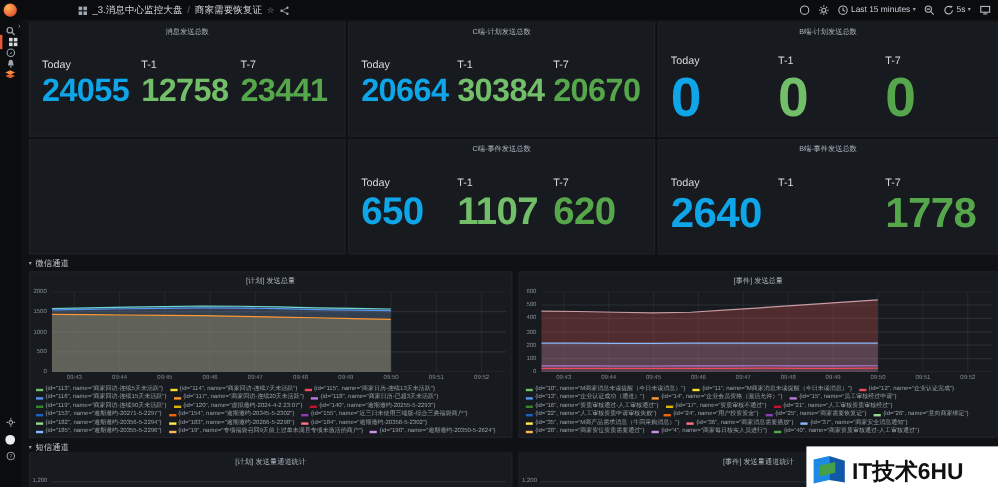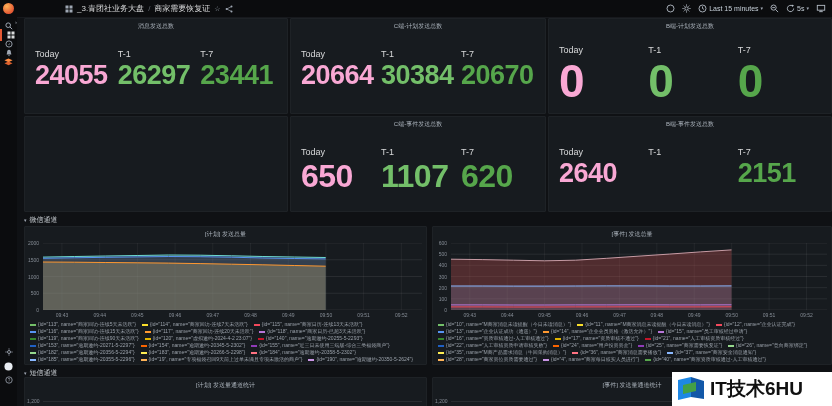--- a/index.html
+++ b/index.html
@@ -26,42 +26,42 @@
   .star{font-size:7px;color:#9fa7b3;cursor:pointer}
   .expand-chip{position:absolute;left:12px;top:17px;width:8px;height:10px;color:#9fa7b3;font-size:6px;
                display:flex;align-items:center;justify-content:center;cursor:pointer;z-index:6}
   
   .panel{position:absolute;background:#171b1f;border:1px solid #1e2226;box-sizing:border-box;border-radius:1px}
   .ptitle{font-size:6px;color:#aeb6bf;text-align:center;padding-top:3px;cursor:pointer;white-space:nowrap;overflow:hidden}
   .stat .cols{position:absolute;left:10px;right:4px;top:30px;display:flex}
   .stat .col{flex:1;min-width:0}
   .lbl{font-size:9px;color:#d8d9da;margin-bottom:3px}
   .val{font-weight:700;line-height:1;letter-spacing:-0.5px;white-space:nowrap}
-  .v-today{color:#f9a8d4}.v-t1{color:#73bf69}.v-t7{color:#56a64b}
-  .fs27{font-size:27px}.fs46{font-size:46px}.fs32{font-size:32px}.fs31{font-size:27px}
+  .v-today{color:#0ea5e9}.v-t1{color:#73bf69}.v-t7{color:#56a64b}
+  .fs27{font-size:27px}.fs46{font-size:46px}.fs32{font-size:32px}.fs31{font-size:35px}
   .rowheader{position:absolute;left:24px;height:9px;display:flex;align-items:center;gap:3px;
              font-size:7px;color:#c7ccd1;cursor:pointer;z-index:2}
   .rowheader .chev{font-size:5px;color:#9fa7b3}
   
   .chart .plot{position:absolute;left:18px;top:16px;right:4px;height:67px;overflow:hidden}
   .chart .yaxis{position:absolute;left:0;top:16px;width:16px;height:67px}
   .chart .yaxis span{position:absolute;right:2px;font-size:5px;color:#868d96;transform:translateY(-50%);white-space:nowrap}
   .chart .xaxis{position:absolute;left:18px;right:4px;top:85px;height:7px}
   .chart .xaxis span{position:absolute;font-size:5px;color:#868d96;transform:translateX(-50%);white-space:nowrap}
   .legend{position:absolute;left:5px;right:3px;top:94px;bottom:2px;display:flex;flex-wrap:wrap;
           column-gap:6px;align-content:flex-start;overflow:hidden}
   .li{display:flex;align-items:center;gap:2px;font-size:5px;line-height:7px;color:#9aa1aa;cursor:pointer;white-space:nowrap}
   .dash{width:6px;height:2px;display:inline-block;flex:none}
   
   .stub .plot{position:absolute;left:18px;top:13px;right:4px;bottom:0;overflow:hidden}
   .stubtick{position:absolute;left:2px;top:20px;font-size:5px;color:#868d96}
   .hgrid{position:absolute;left:18px;right:4px;top:23px;height:1px;background:rgba(255,255,255,0.08)}
   
   .watermark{position:absolute;left:672px;top:372px;width:160px;height:34px;background:#ffffff;z-index:9;
-             display:flex;align-items:center;gap:4px;padding-left:4px;box-sizing:border-box}
+             display:flex;align-items:flex-end;gap:4px;padding-left:4px;box-sizing:border-box}
   .wm-text{font-size:19px;font-weight:800;color:#101010;letter-spacing:0;white-space:nowrap}
   svg{display:block}
 </style>
 </head>
 <body>
 
 <div class="sidebar">
   <div class="logo"></div>
   <div class="sic" style="top:20px">
     <svg width="8" height="8" viewBox="0 0 8 8">
@@ -120,21 +120,21 @@
 </div>
 
 <div class="topbar">
   <div class="crumb">
     <svg width="8" height="8" viewBox="0 0 8 8">
         <rect x="0.5" y="0.5" width="3" height="3" fill="#9fa7b3"></rect>
         <rect x="4.5" y="0.5" width="3" height="3" fill="#9fa7b3"></rect>
         <rect x="0.5" y="4.5" width="3" height="3" fill="#9fa7b3"></rect>
         <rect x="4.5" y="4.5" width="3" height="3" fill="#9fa7b3"></rect>
       </svg>
-    <span>_3.青团社业务大盘</span>
+    <span>_3.消息中心监控大盘</span>
     <span class="sep">/</span>
     <span>商家需要恢复证</span>
     <span class="star">☆</span>
     <svg width="8" height="8" viewBox="0 0 8 8">
         <g stroke="#9fa7b3" stroke-width="0.7">
           <line x1="6.3" y1="1.7" x2="1.8" y2="3.9"></line>
           <line x1="1.8" y1="4.1" x2="6.3" y2="6.3"></line>
         </g>
         <circle cx="6.5" cy="1.5" r="1" fill="#9fa7b3"></circle>
         <circle cx="1.6" cy="4" r="1" fill="#9fa7b3"></circle>
@@ -198,21 +198,21 @@
 
 <div class="panel stat" style="left:24px;top:18px;width:264px;height:96px">
   <div class="ptitle">消息发送总数</div>
   <div class="cols">
     <div class="col">
         <div class="lbl">Today</div>
         <div class="val fs27 v-today">24055</div>
       </div>
     <div class="col">
         <div class="lbl">T-1</div>
-        <div class="val fs27 v-t1">26297</div>
+        <div class="val fs27 v-t1">12758</div>
       </div>
     <div class="col">
         <div class="lbl">T-7</div>
         <div class="val fs27 v-t7">23441</div>
       </div>
   </div>
 </div>
 
 <div class="panel stat" style="left:290px;top:18px;width:256px;height:96px">
   <div class="ptitle">C端-计划发送总数</div>
@@ -275,21 +275,21 @@
   <div class="cols">
     <div class="col">
         <div class="lbl">Today</div>
         <div class="val fs31 v-today">2640</div>
       </div>
     <div class="col">
         <div class="lbl">T-1</div>
       </div>
     <div class="col">
         <div class="lbl">T-7</div>
-        <div class="val fs31 v-t7">2151</div>
+        <div class="val fs31 v-t7">1778</div>
       </div>
   </div>
 </div>
 
 <div class="rowheader" style="top:215px">
   <span class="chev">▾</span>
   <span>微信通道</span>
 </div>
 
 <div class="panel chart" style="left:24px;top:226px;width:403px;height:139px">

